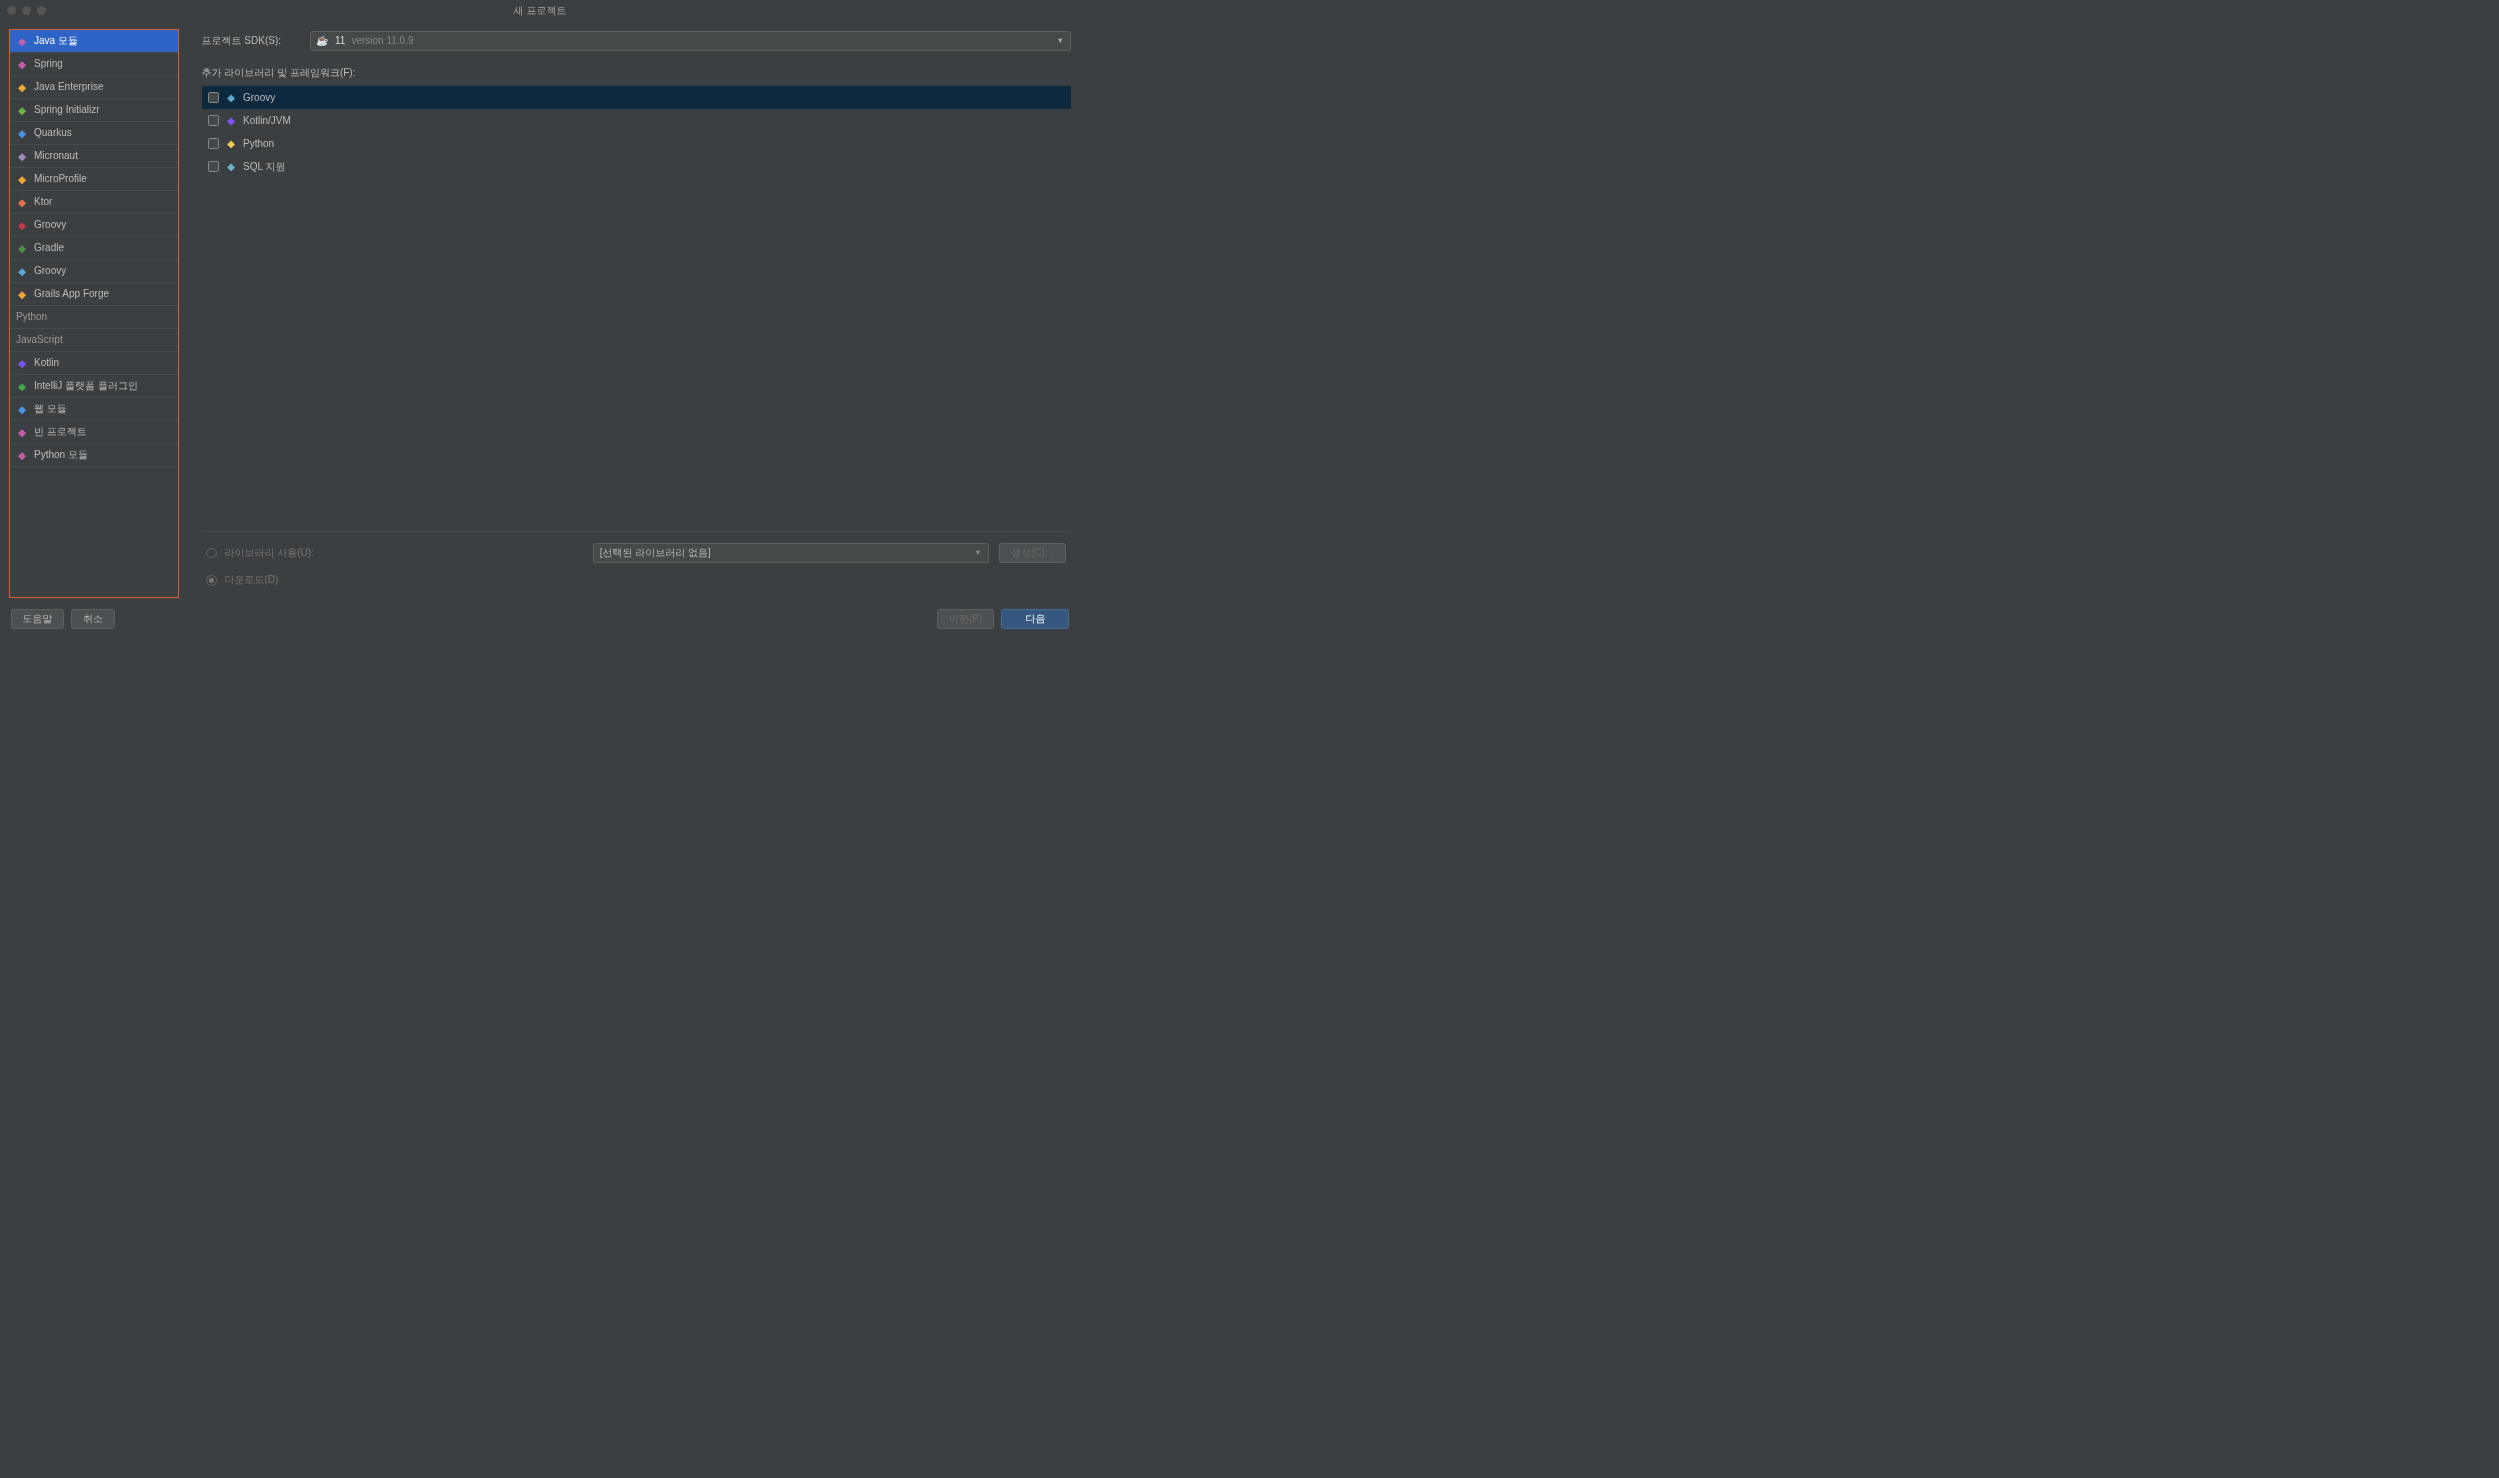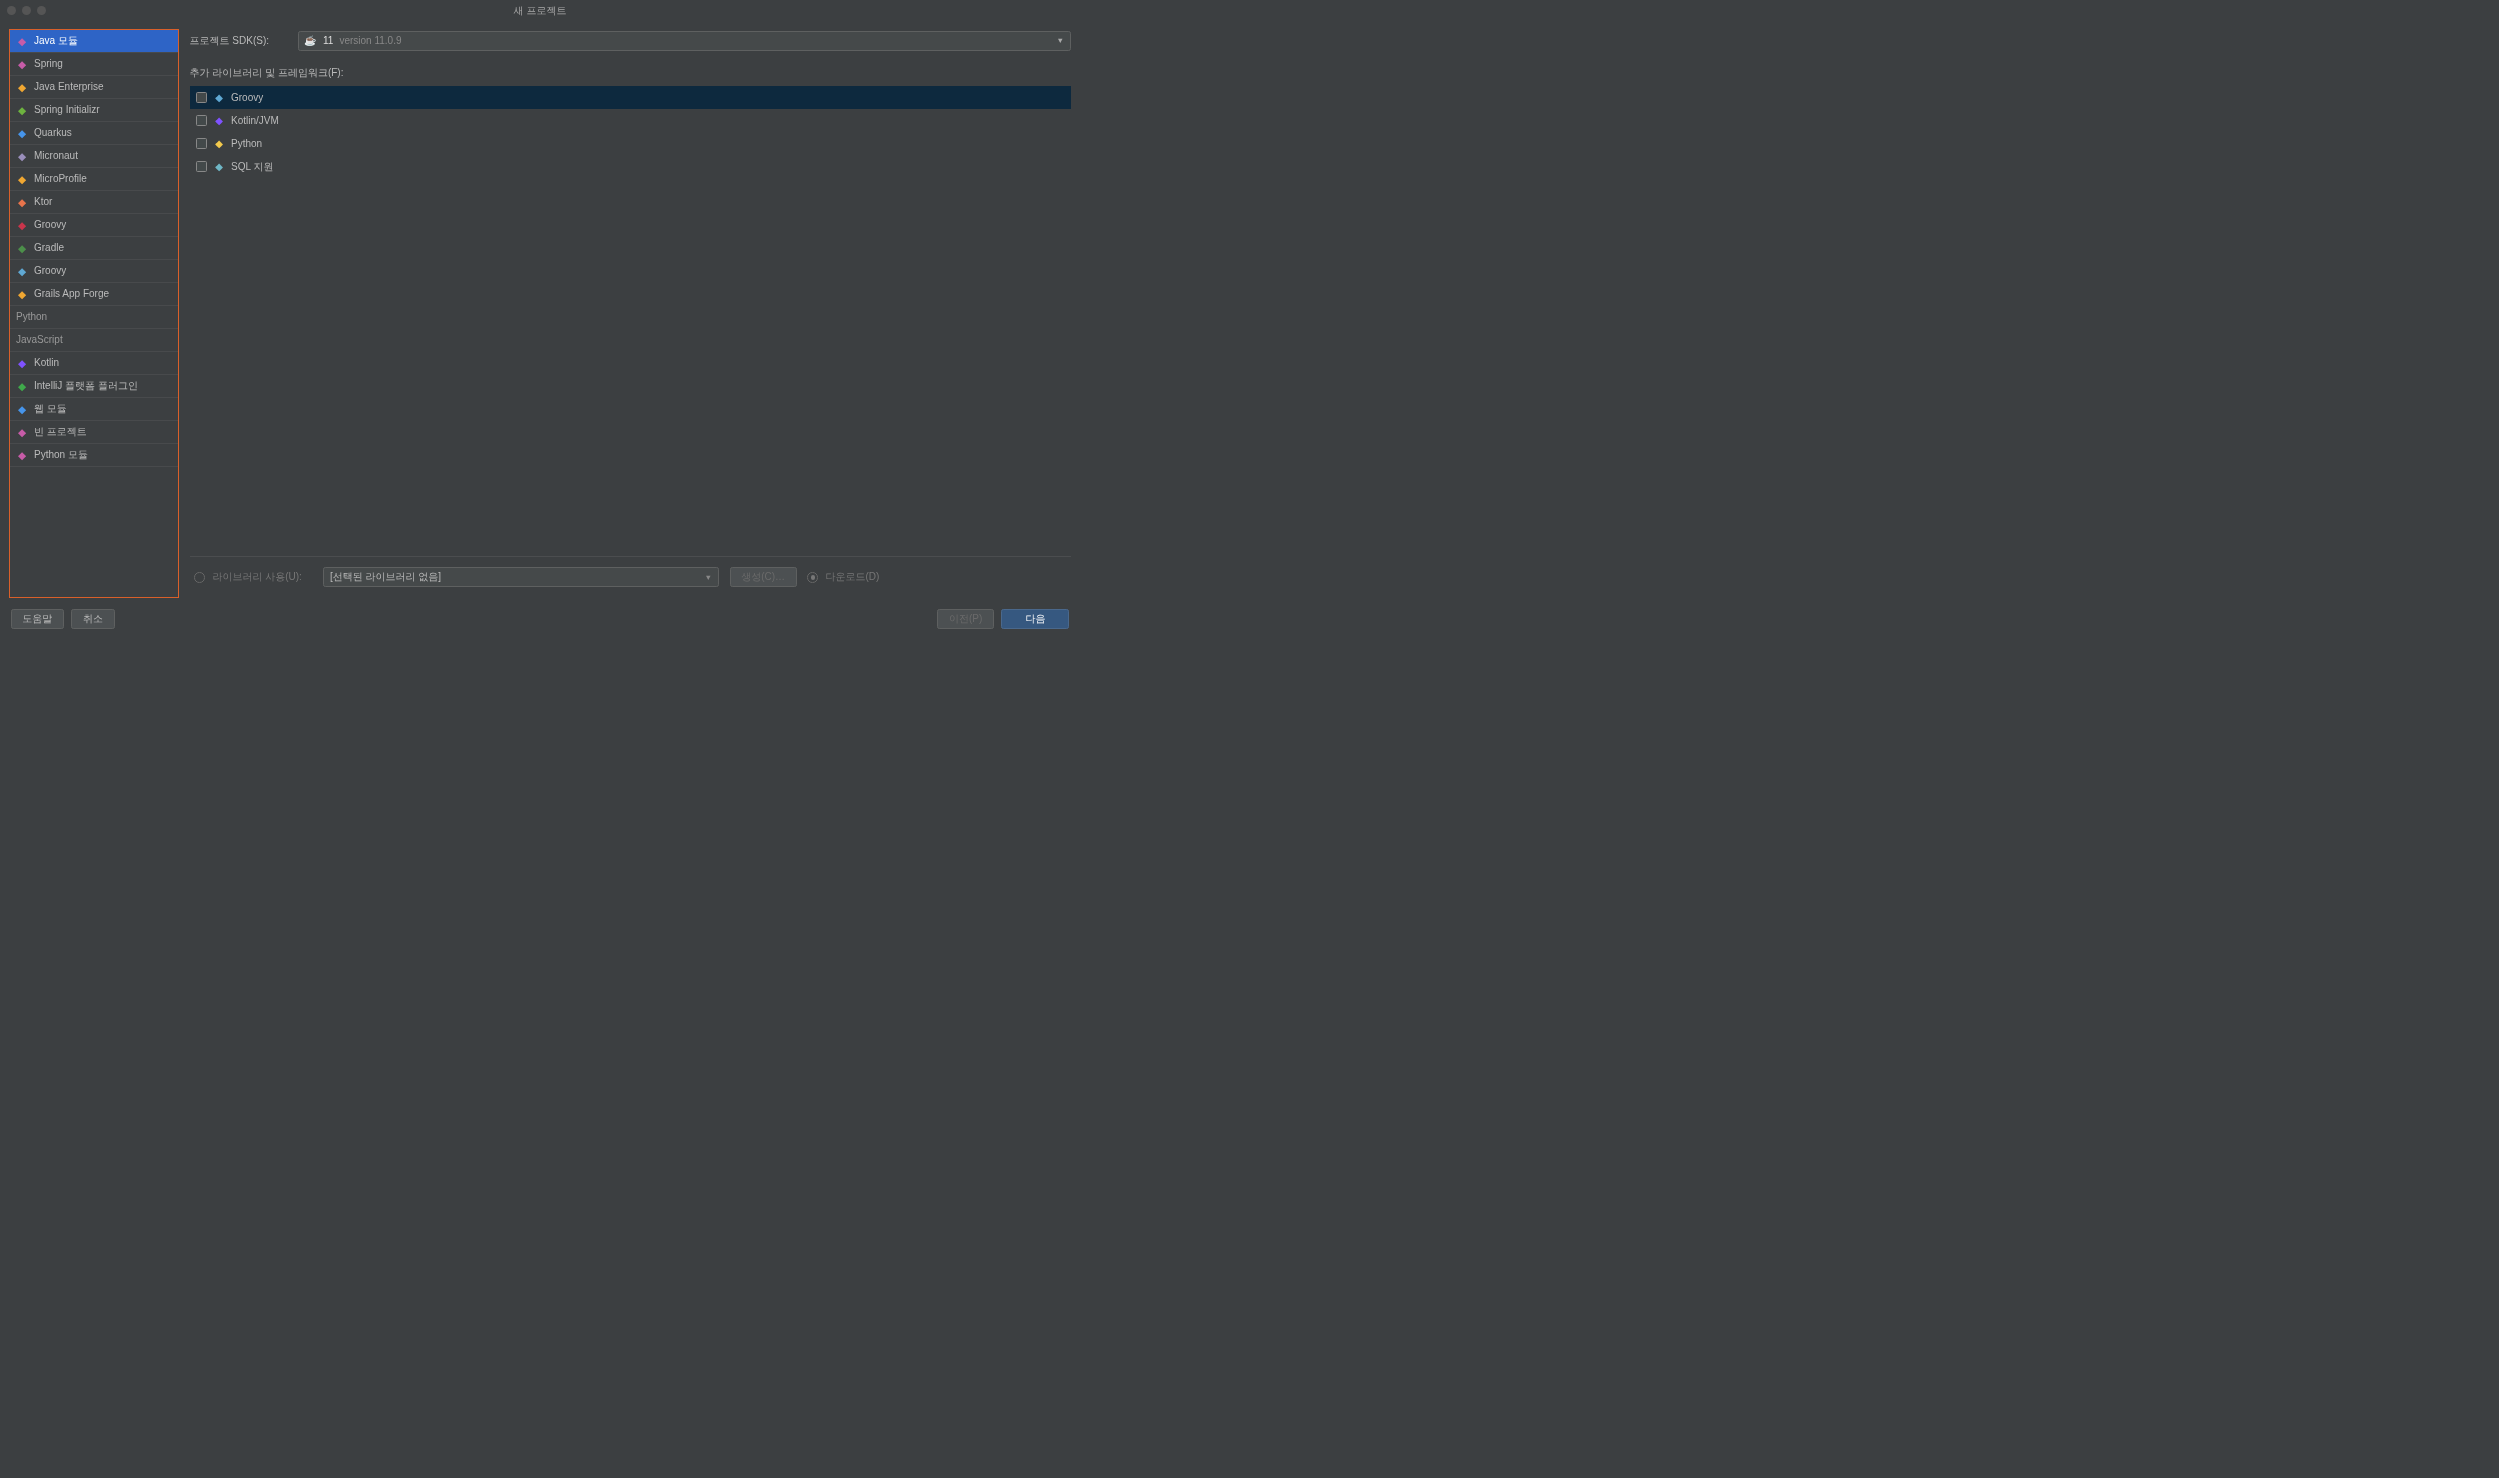--- a/index.html
+++ b/index.html
@@ -61,21 +61,21 @@
       padding-left: 6px;
     }
     .side-item.selected {
       background: #2e64c6;
       color: #fff;
     }
     .side-item .ic {
       width: 12px; height: 12px; display: inline-flex; align-items: center; justify-content: center;
       font-size: 10.6px;
     }
-    .main { flex: 1; display: flex; flex-direction: column; }
+    .main { flex: 1; display: flex; flex-direction: column; margin-left: 12px; }
     .row-sdk {
       display: flex; align-items: center; gap: 9px; height: 24px; margin-bottom: 13.7px;
     }
     .sdk-label { color: #bbb; width: 99px; }
     .sdk-select {
       flex: 1; height: 20px; border: 0.8px solid #5e6060; background: #45494a;
       border-radius: 2.3px; display: flex; align-items: center; padding: 0 6px; gap: 6px;
       position: relative;
     }
     .sdk-select .chev {
@@ -90,21 +90,21 @@
       cursor: pointer;
     }
     .fw-item.active { background: #0d293e; }
     .fw-item input[type=checkbox]{
       appearance: none; width: 11.4px; height: 11.4px; border: 0.8px solid #888; background: #43494a; border-radius: 1.5px;
     }
     .fw-item .ic { width: 12px; text-align: center; }
     .lib-panel {
       border-top: 0.8px solid #4b4d4f;
       padding: 10.6px 4.6px;
-      display: flex; gap: 10.6px;
+      display: flex; flex-direction: column; gap: 10.6px;
     }
     .radio-row { display: flex; align-items: center; gap: 7.6px; color: #777; }
     .radio-row.first { justify-content: flex-start; }
     .radio-ind { width: 10.6px; height: 10.6px; border-radius: 50%; border: 0.8px solid #666; display:inline-block; position:relative;}
     .radio-ind.on::after{content:"";position:absolute;left:2.3px;top:2.3px;width:4.6px;height:4.6px;border-radius:50%;background:#777;}
     .lib-select {
       width: 396px; height: 20px; border: 0.8px solid #5e6060; background: #45494a; color:#bbb;
       border-radius: 2.3px; display: flex; align-items: center; padding: 0 6px; position:relative;
     }
     .lib-select .chev{ margin-left:auto; color:#888; font-size:7.6px;}

